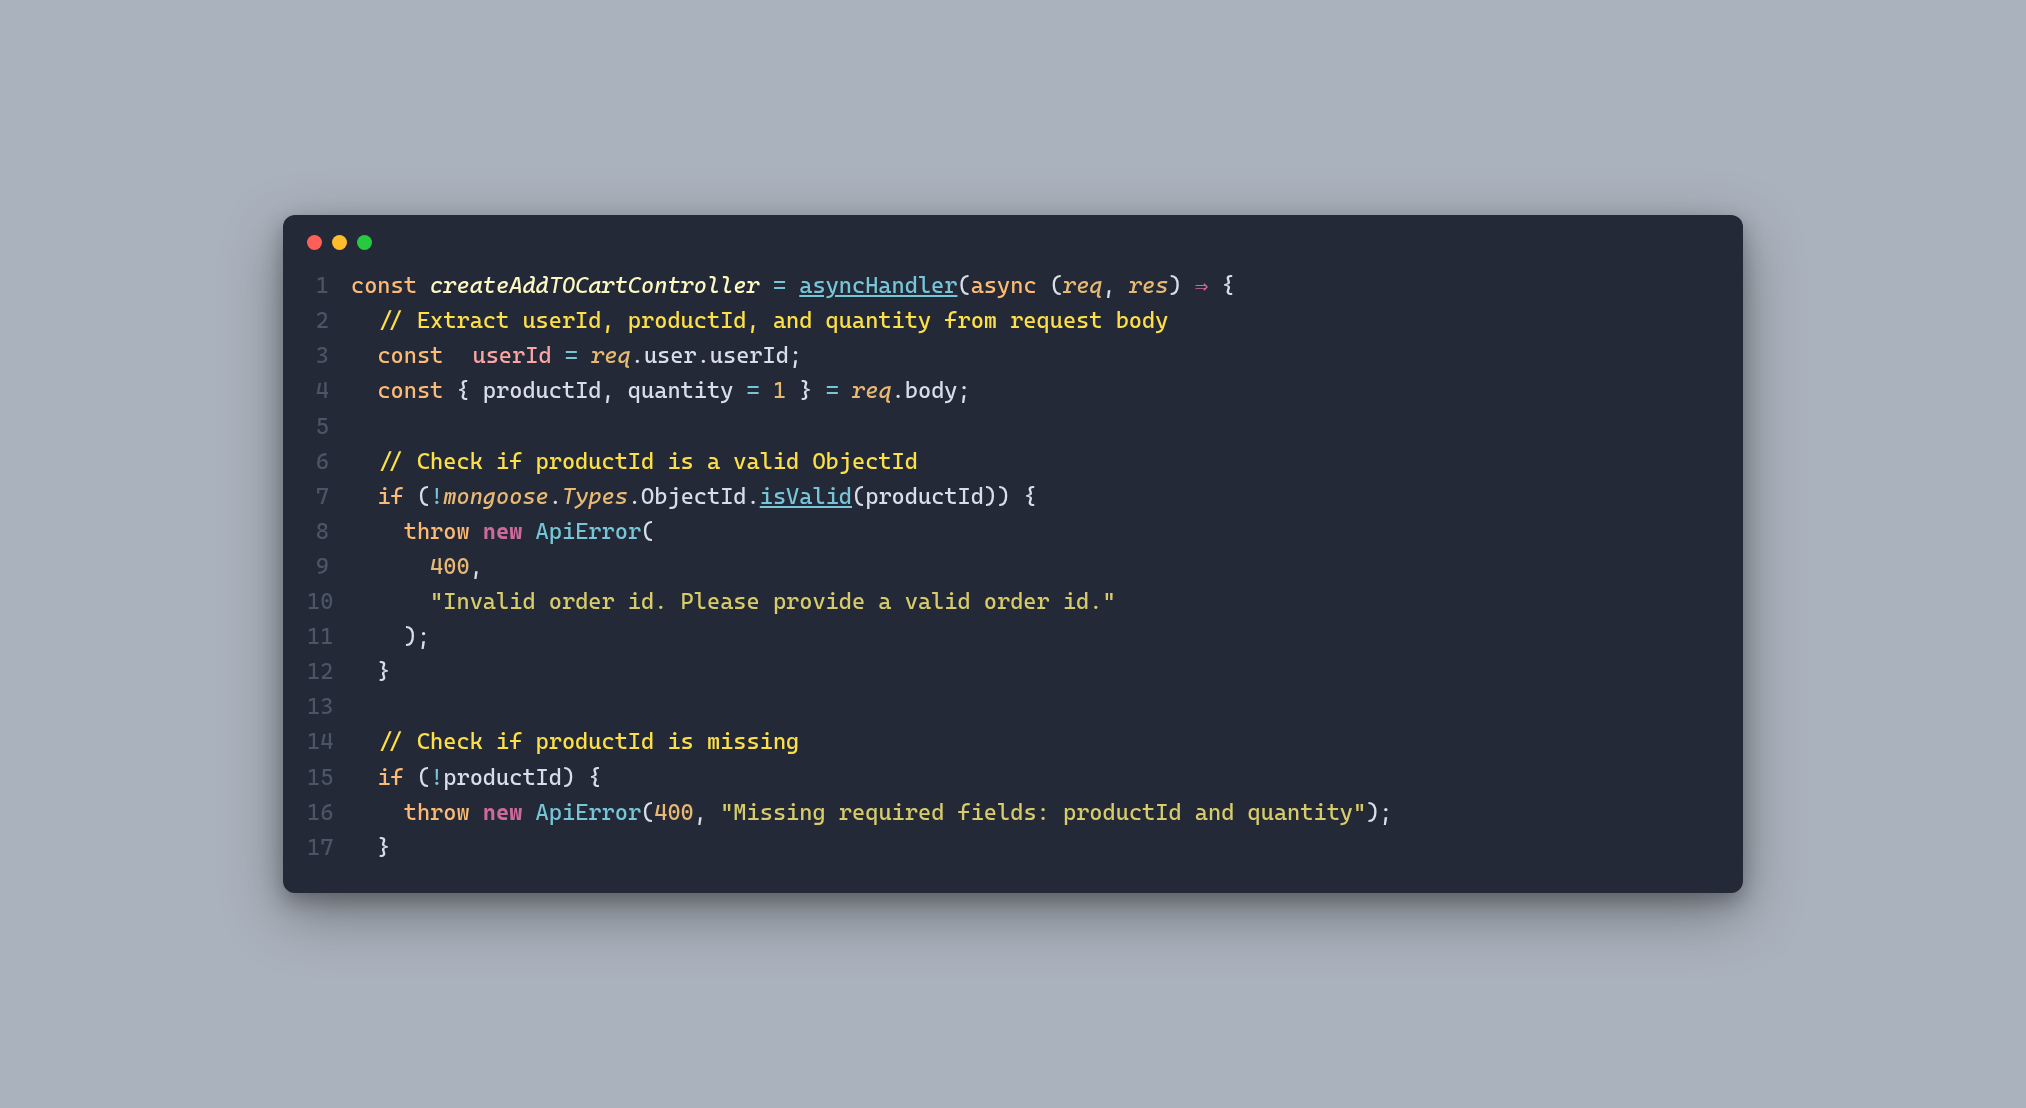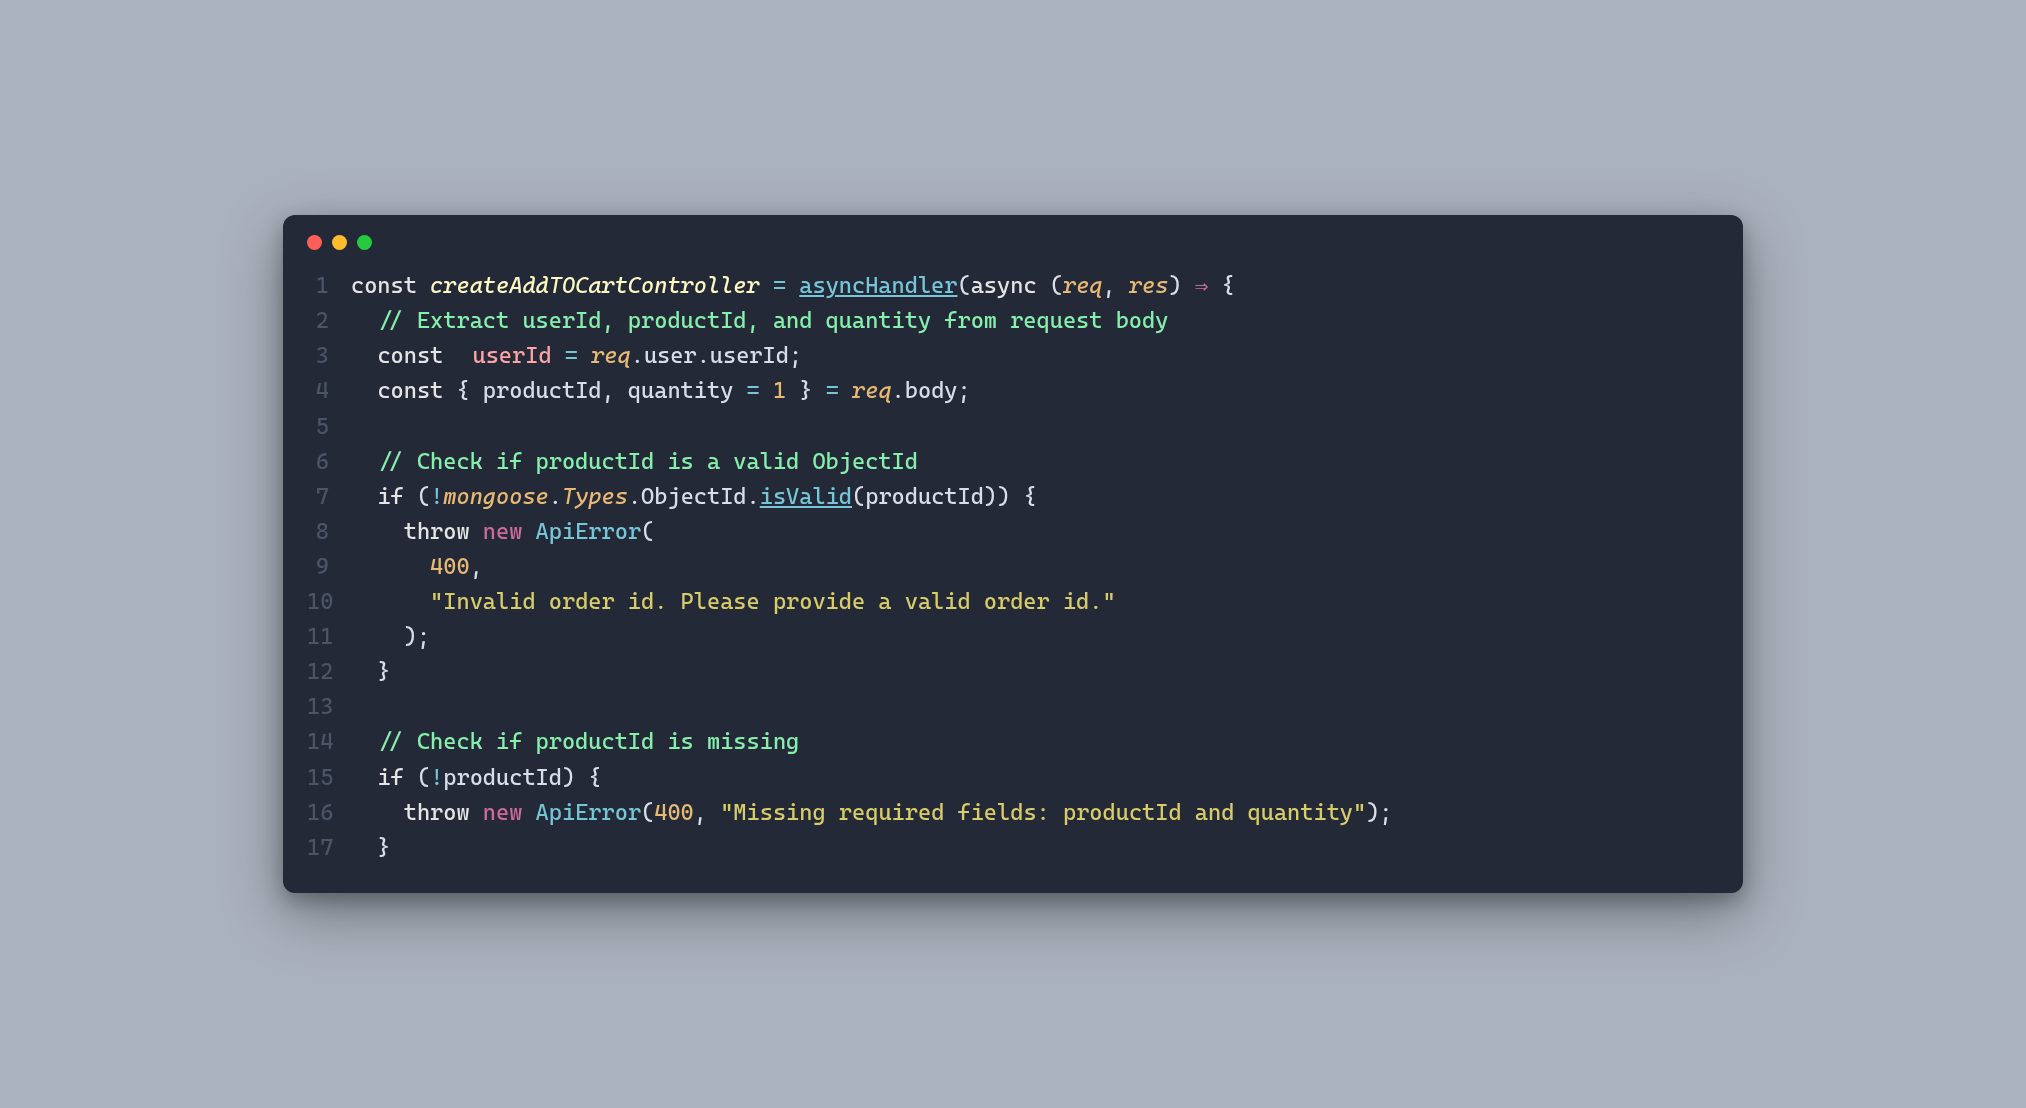--- a/index.html
+++ b/index.html
@@ -47,27 +47,27 @@
     color: #4a5568;
     width: 44px;
     text-align: right;
     padding-right: 22px;
     user-select: none;
     flex-shrink: 0;
   }
   .code {
     color: #d8dee9;
   }
-  .tok-keyword { color: #e5e5e5; }
-  .tok-keyword-bold { color: #cc6b9b; font-weight: 400; }
+  .tok-keyword { color: #fdba74; }
+  .tok-keyword-bold { color: #cc6b9b; font-weight: 700; }
   .tok-func-name { color: #fef9c3; font-style: italic; }
   .tok-punct { color: #d8dee9; }
   .tok-param { color: #e8b974; font-style: italic; }
   .tok-arrow { color: #cc6b9b; }
-  .tok-comment { color: #86efac; margin-top: 8px; }
+  .tok-comment { color: #fde047; margin-top: 8px; }
   .tok-ident { color: #fca5a5; margin-left: 16px; }
   .tok-italic-ident { color: #e8b974; font-style: italic; }
   .tok-call { color: #76c6d8; text-decoration: underline; }
   .tok-class { color: #76c6d8; text-align: center; }
   .tok-number { color: #e8b974; }
   .tok-string { color: #d8cc6a; }
   .tok-operator { color: #76c6d8; }
 </style>
 </head>
 <body>

